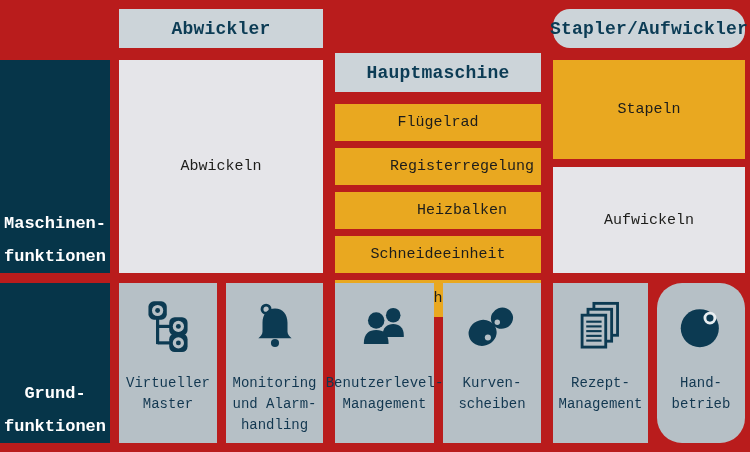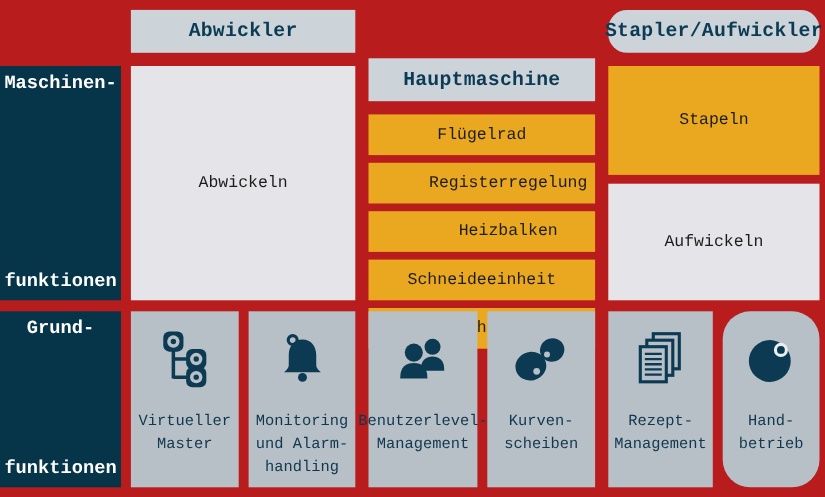--- a/index.html
+++ b/index.html
@@ -16,21 +16,21 @@
   .col3{left:553px;width:192px;border-radius:17px;}
 
   
   .hdr{top:9px;height:39px;background:#ccd4d9;display:flex;align-items:center;justify-content:center;}
   .hdr span{font-size:18px;font-weight:bold;color:#0c3c55;letter-spacing:.2px;}
 
   
   .row1{top:60px;height:213px;}
   .row2{top:283px;height:160px;}
 
-  .navy{background:#063549;display:flex;flex-direction:column;align-items:center;justify-content:space-between;}
+  .navy{background:#063549;display:flex;flex-direction:column;align-items:center;justify-content:flex-end;}
   .navy span{color:#ffffff;font-size:17px;font-weight:bold;line-height:33px;text-align:center;}
 
   .block{display:flex;align-items:center;justify-content:center;text-align:center;}
   .block span{font-size:15px;color:#1d1d1b;}
   .light{background:#e5e5e9;}
   .yellow{background:#e9a820;}
 
   
   .hm-item{left:0;width:206px;height:37px;}
   .hm-0{top:0;} .hm-1{top:44px;padding-left:48px;} .hm-2{top:88px;padding-left:48px;} .hm-3{top:132px;} .hm-4{top:176px;}

